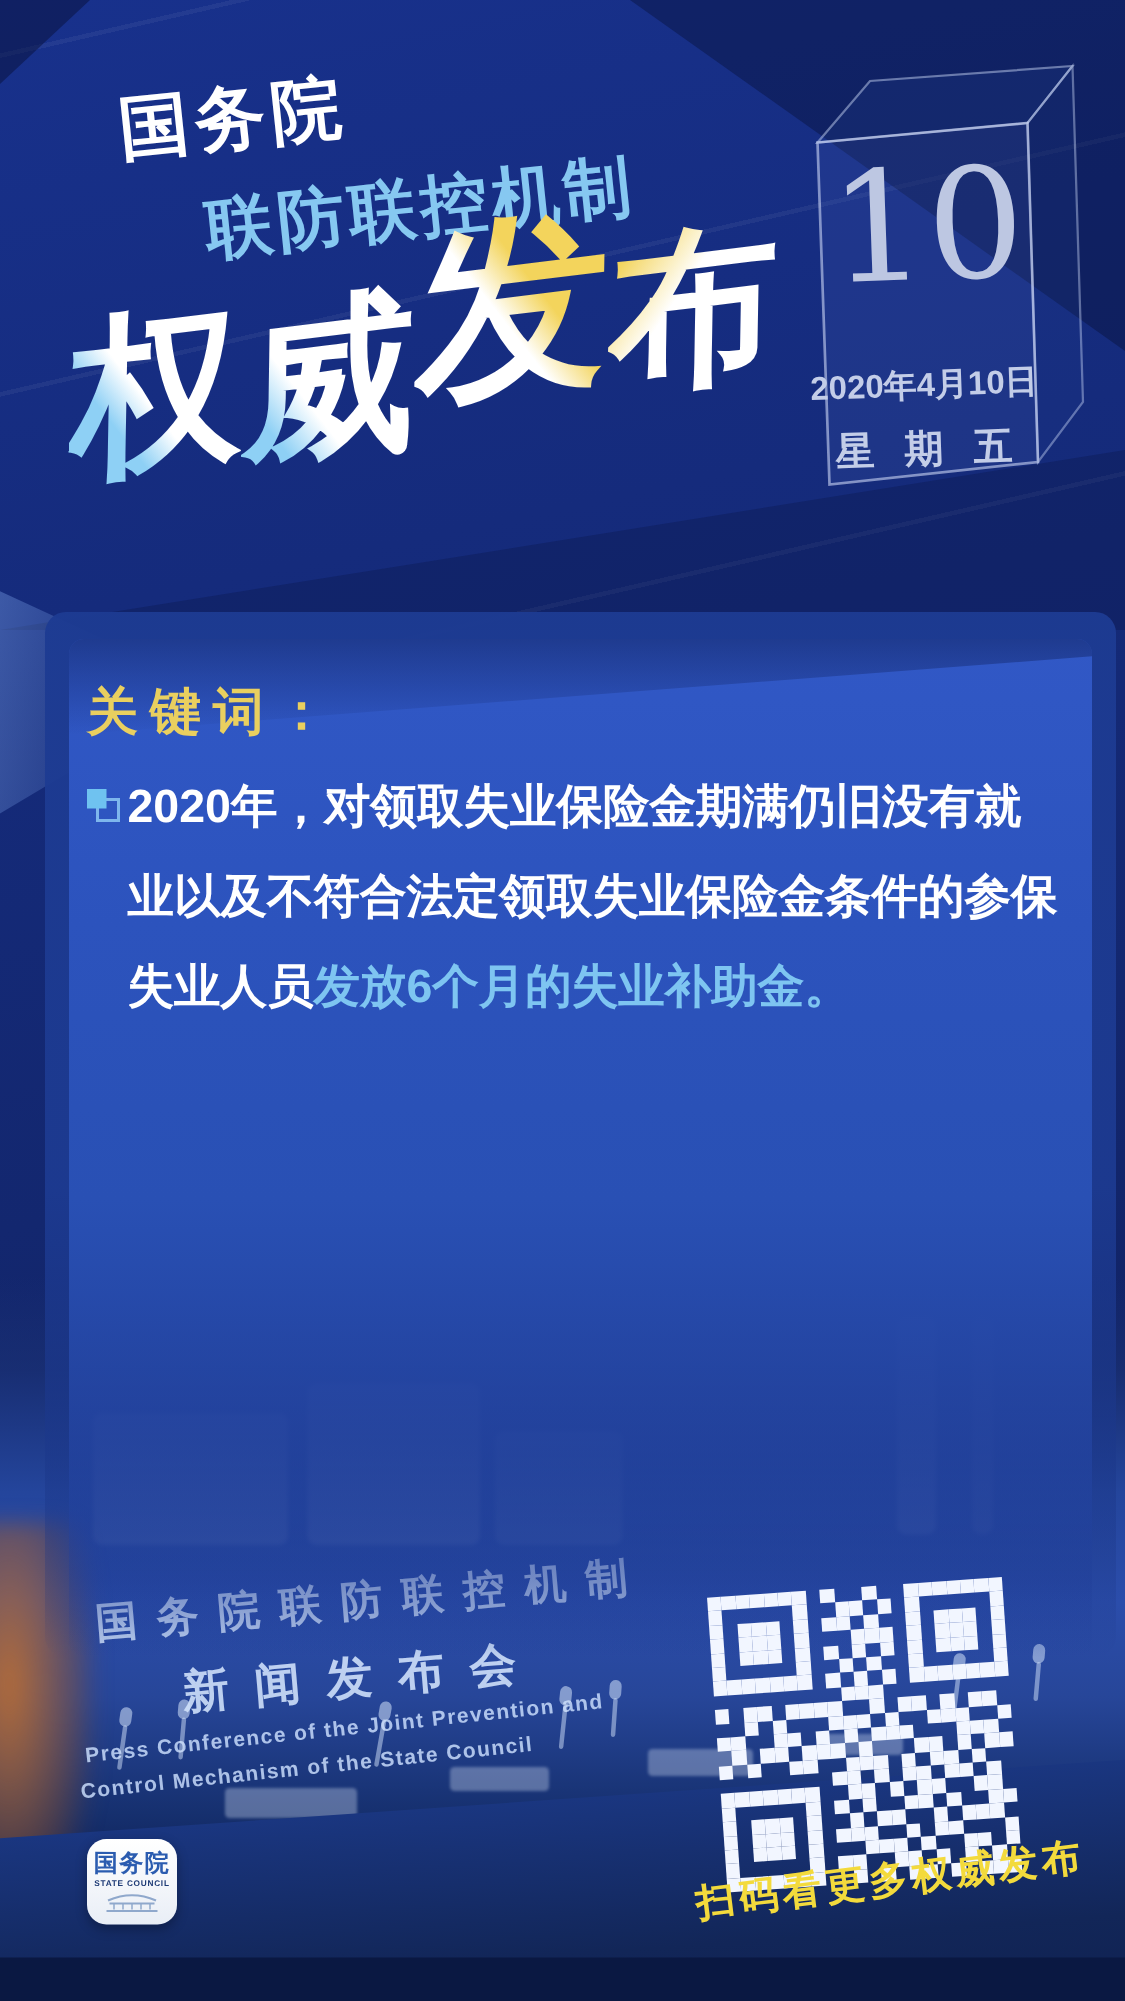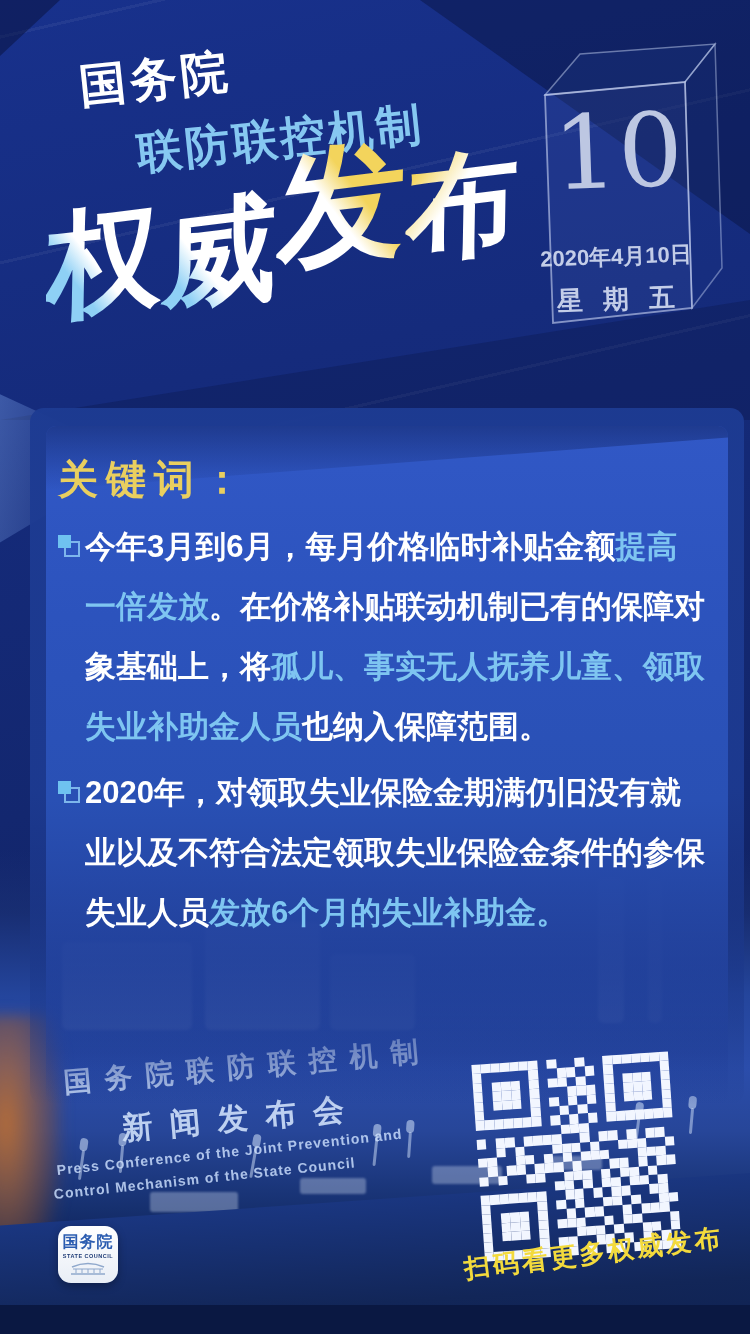--- a/index.html
+++ b/index.html
@@ -85,21 +85,21 @@
     background:linear-gradient(180deg, rgba(29,59,146,0.96) 0%, rgba(29,59,146,0.9) 55%,
       rgba(27,55,138,0.55) 80%, rgba(24,49,124,0.18) 95%, rgba(24,49,124,0) 100%); }
   .card-inner { position:absolute; left:16px; top:18px; right:16px; bottom:0; border-radius:10px;
     background:linear-gradient(180deg,#3158c6 0%,#2c53bd 28%,#2950b4 55%,
       rgba(38,72,168,0.72) 75%, rgba(30,60,150,0.3) 92%, rgba(30,60,150,0) 100%); overflow:hidden; }
   .card-inner::before { content:""; position:absolute; left:0; top:0; width:100%; height:64px;
     background:linear-gradient(180deg, rgba(13,30,90,0.5), rgba(13,30,90,0));
     clip-path:polygon(0 0,100% 0,100% 18%,0 100%); }
   .card-content { position:relative; padding:26px 20px 0 12px; }
   .kw-row { display:flex; align-items:baseline; margin-bottom:10px; }
-  .kw-label { font-size:40px; font-weight:bold; color:#e9cf5f; letter-spacing:8px; flex:none; }
+  .kw-label { font-size:34px; font-weight:bold; color:#e9cf5f; letter-spacing:8px; flex:none; }
   .kw-title { font-size:56px; font-weight:900; color:#ffffff; letter-spacing:1px;
     text-shadow:3px 4px 0 rgba(14,34,100,0.5); white-space:nowrap; }
   .bullets { list-style:none; }
   .bullet { position:relative; padding-left:27px; font-size:31px; font-weight:bold;
     line-height:60px; color:#ffffff; margin-bottom:6px; }
   .marker { position:absolute; left:0; top:18px; width:20px; height:20px; }
   .marker::after { content:""; position:absolute; left:6px; top:6px; width:12px; height:12px;
     border:2px solid rgba(140,200,245,0.85); }
   .marker::before { content:""; position:absolute; left:0; top:0; width:13px; height:13px;
     background:#6fc2f0; z-index:1; }
@@ -176,21 +176,20 @@
     </div>
   </div>
 
   <div class="card">
     <div class="card-inner">
       <div class="card-content">
         <div class="kw-row">
           <span class="kw-label">关键词：</span>
         </div>
         <ul class="bullets">
-            <li class="bullet"><span class="marker"></span><span>今年3月到6月，每月价格临时补贴金额</span><span class="hl">提高一倍发放</span><span>。在价格补贴联动机制已有的保障对象基础上，将</span><span class="hl">孤儿、事实无人抚养儿童、领取失业补助金人员</span><span>也纳入保障范围。</span></li>
             <li class="bullet"><span class="marker"></span><span>2020年，对领取失业保险金期满仍旧没有就业以及不符合法定领取失业保险金条件的参保失业人员</span><span class="hl">发放6个月的失业补助金。</span></li>
           </ul>
       </div>
     </div>
   </div>
 
   <div class="qr-wrap">
     <div class="qr-grid">
         <div class="on"></div>
         <div class="on"></div>

